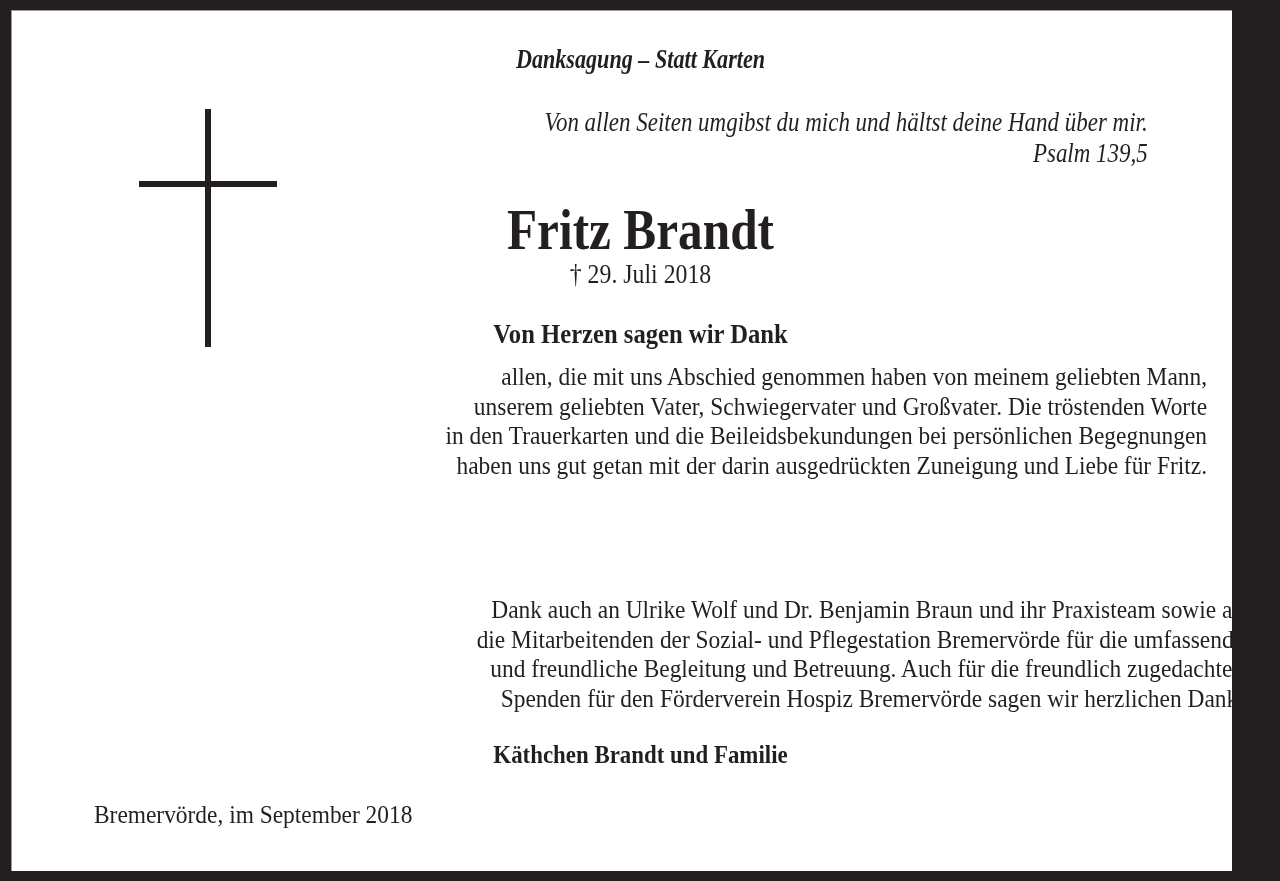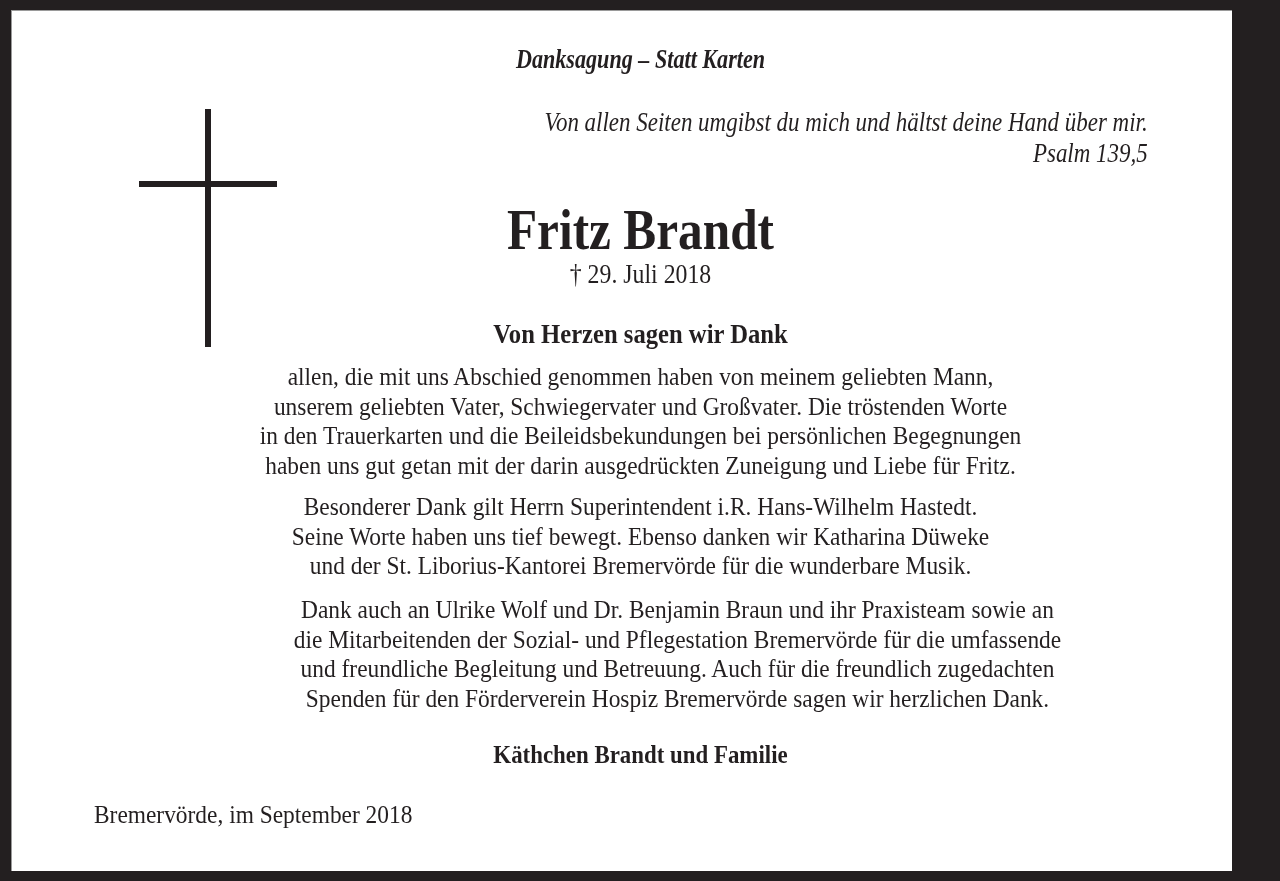--- a/index.html
+++ b/index.html
@@ -49,21 +49,21 @@
     transform: scaleX(0.85);
   }
   .subhead {
     left: 0; width: 1259px; top: 308px;
     text-align: center;
     font-weight: bold; font-size: 28px;
     transform: scaleX(0.88);
   }
   .para {
     position: absolute; left: 0; width: 1259px;
-    text-align: center;
+    text-align: right;
     font-size: 26px; line-height: 29.5px;
   }
   .para .line { display: block; transform: scaleX(0.9); white-space: nowrap; }
   .p1 { top: 352px; }
   .p2 { top: 482px; }
   .p3 { top: 585px; padding-left: 37px; }
   .signature {
     left: 0; width: 1259px; top: 730px;
     text-align: center;
     font-weight: bold; font-size: 26px;
@@ -98,25 +98,20 @@
 
   <div class="abs subhead">Von Herzen sagen wir Dank</div>
 
   <div class="para p1">
     <span class="line">allen, die mit uns Abschied genommen haben von meinem geliebten Mann,</span>
     <span class="line">unserem geliebten Vater, Schwiegervater und Großvater. Die tröstenden Worte</span>
     <span class="line">in den Trauerkarten und die Beileidsbekundungen bei persönlichen Begegnungen</span>
     <span class="line">haben uns gut getan mit der darin ausgedrückten Zuneigung und Liebe für Fritz.</span>
   </div>
 
-  <div class="para p2">
-    <span class="line">Besonderer Dank gilt Herrn Superintendent i.R. Hans-Wilhelm Hastedt.</span>
-    <span class="line">Seine Worte haben uns tief bewegt. Ebenso danken wir Katharina Düweke</span>
-    <span class="line">und der St. Liborius-Kantorei Bremervörde für die wunderbare Musik.</span>
-  </div>
 
   <div class="para p3">
     <span class="line">Dank auch an Ulrike Wolf und Dr. Benjamin Braun und ihr Praxisteam sowie an</span>
     <span class="line">die Mitarbeitenden der Sozial- und Pflegestation Bremervörde für die umfassende</span>
     <span class="line">und freundliche Begleitung und Betreuung. Auch für die freundlich zugedachten</span>
     <span class="line">Spenden für den Förderverein Hospiz Bremervörde sagen wir herzlichen Dank.</span>
   </div>
 
   <div class="abs signature">Käthchen Brandt und Familie</div>
 

